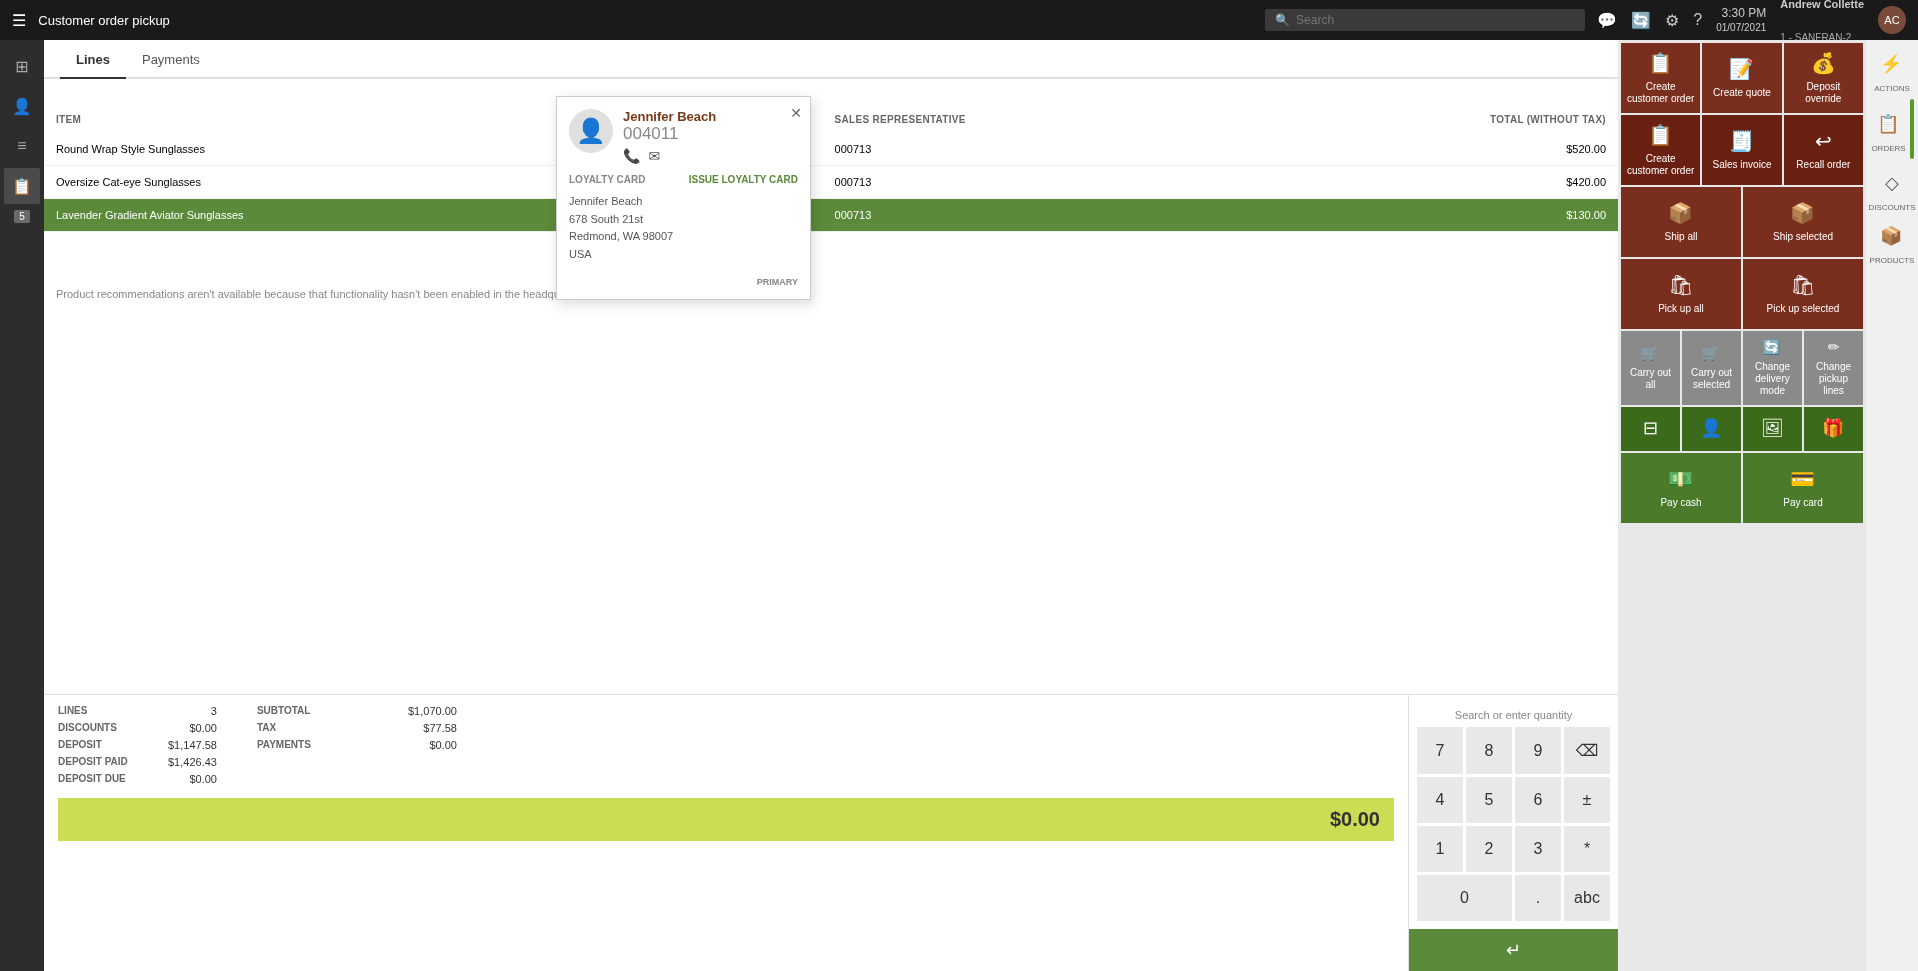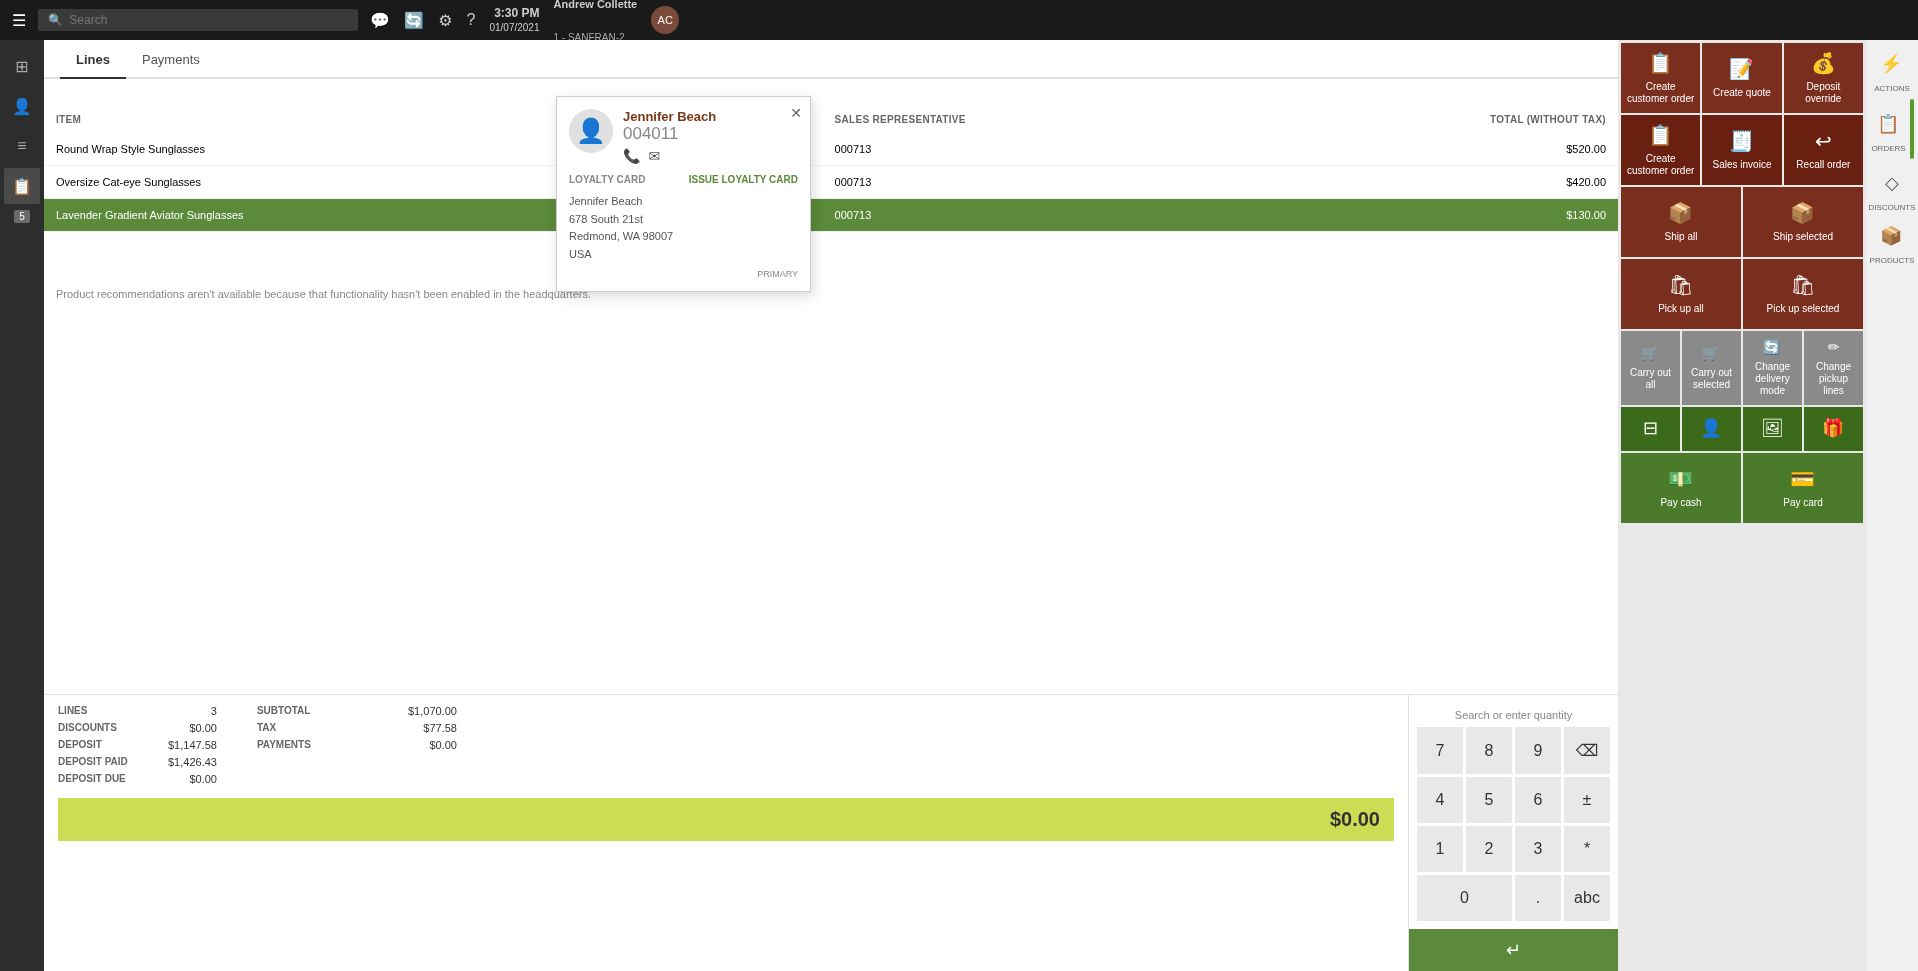--- a/index.html
+++ b/index.html
@@ -321,21 +321,21 @@
       align-items: center;
       font-size: 10px;
       text-transform: uppercase;
       color: #888;
       font-weight: 600;
       margin-bottom: 8px;
       gap: 20px;
     }
     .loyalty-link { color: #5a8a3a; cursor: pointer; font-size: 10px; text-decoration: none; }
     .cust-address { font-size: 11px; color: #555; line-height: 1.6; }
-    .primary-label { font-size: 9px; text-transform: uppercase; color: #888; font-weight: 400; text-align: right; margin-top: 6px; }
+    .primary-label { font-size: 9px; text-transform: uppercase; color: #888; font-weight: 700; text-align: right; margin-top: 14px; }
 
     
     .full-layout {
       display: flex;
       height: calc(971px - 40px);
       width: 100%;
     }
     .left-content {
       flex: 1;
       min-width: 0;
@@ -365,31 +365,32 @@
     .right-actions {
       display: flex;
       width: 300px;
     }
   </style>
 </head>
 <body>
 
 <div class="topbar">
   <span style="font-size:16px;cursor:pointer;">☰</span>
+  <span style="font-size:13px;font-weight:500;flex:1;">Customer order pickup</span>
   <div class="topbar-search">
     <span>🔍</span>
     <input placeholder="Search" style="">
   </div>
   <div class="topbar-right">
     <span style="font-size:16px;cursor:pointer;">💬</span>
     <span style="font-size:16px;cursor:pointer;">🔄</span>
     <span style="font-size:16px;cursor:pointer;">⚙</span>
     <span style="font-size:16px;cursor:pointer;">?</span>
     <div class="topbar-time">
-      <div style="font-size:12px;font-weight:700;">3:30 PM</div>
+      <div style="font-size:12px;font-weight:400;">3:30 PM</div>
       <div style="font-size:10px;">01/07/2021</div>
     </div>
     <div class="topbar-user">
       <div>
         <div style="font-size:11px;font-weight:600;">Andrew Collette</div>
         <div style="font-size:10px;color:#aaa;margin-top:22px;">1 - SANFRAN-2</div>
       </div>
       <div class="avatar-circle">AC</div>
     </div>
   </div>

